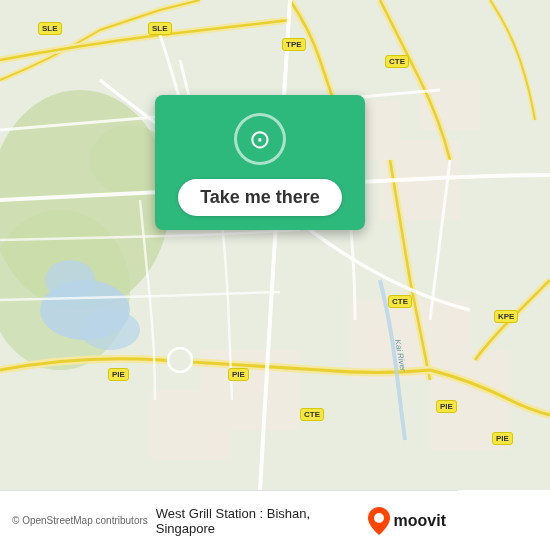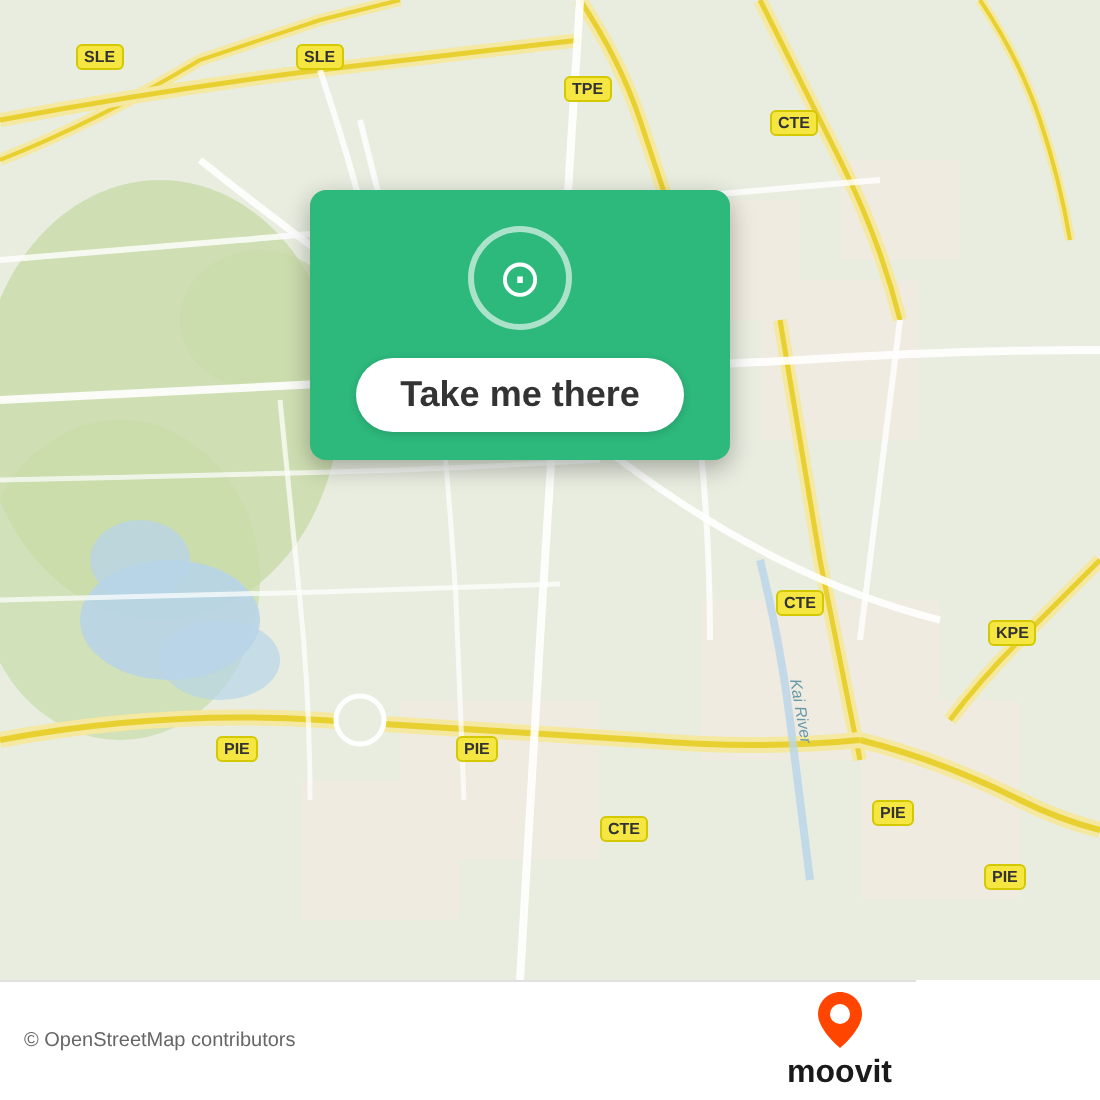--- a/index.html
+++ b/index.html
@@ -102,21 +102,20 @@
       margin-left: 8px;
     }
 
     .moovit-logo {
       display: flex;
       align-items: center;
       gap: 4px;
       font-size: 16px;
       font-weight: 700;
       color: #1a1a1a;
-      flex-direction: column;
     }
 
     
     .road-badge {
       position: absolute;
       background: #f5e642;
       border: 1px solid #d4c800;
       border-radius: 3px;
       font-size: 8px;
       font-weight: 700;
@@ -221,20 +220,21 @@
   <div class="location-card">
     <div class="location-icon-wrap">
       <span class="pin-icon">⊙</span>
     </div>
     <button class="take-me-btn">Take me there</button>
   </div>
 </div>
 
 <div id="bottom-bar">
   <span class="attribution">© OpenStreetMap contributors</span>
+  <span class="place-name">West Grill Station : Bishan, Singapore</span>
   <div class="moovit-logo">
 
     <svg width="22" height="28" viewBox="0 0 22 28">
       <path d="M11 0 C5 0 0 5 0 11 C0 19 11 28 11 28 C11 28 22 19 22 11 C22 5 17 0 11 0Z" fill="#ff4500"></path>
       <circle cx="11" cy="11" r="5" fill="white"></circle>
     </svg>
     <span>moovit</span>
   </div>
 </div>
 

